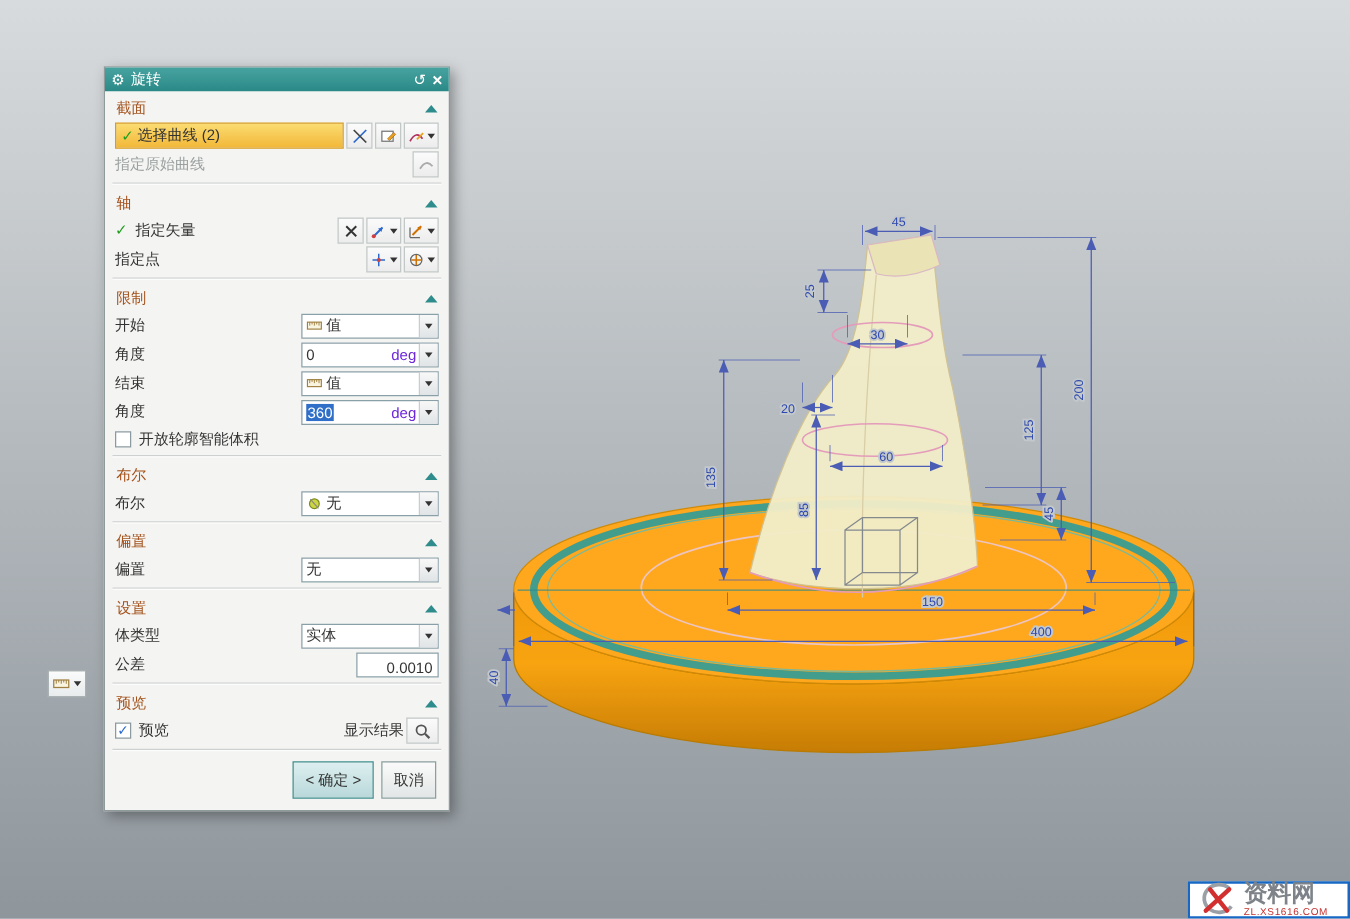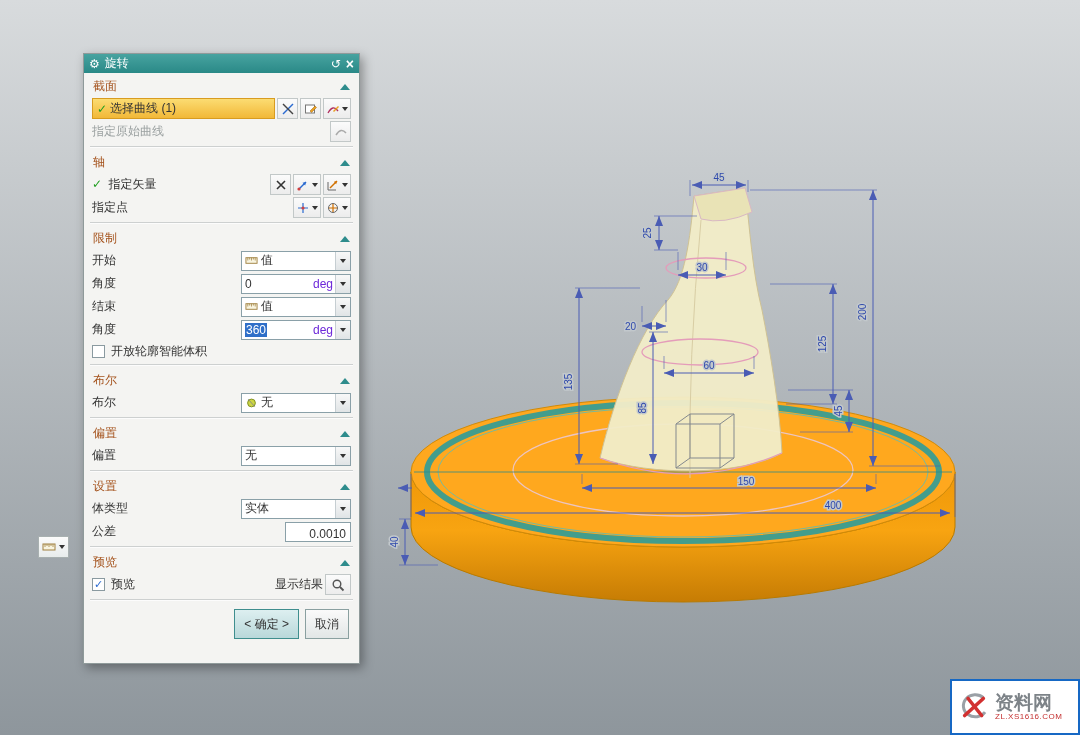--- a/index.html
+++ b/index.html
@@ -9,21 +9,21 @@
   .viewport-svg { position:absolute; left:0; top:0; }
 
   
   .dialog { position:absolute; left:83px; top:53px; width:277px; background:#f4f4f2;
             border:1px solid #8f9a9a; box-shadow:3px 4px 10px rgba(0,0,0,.35); z-index:10; }
   .titlebar { height:19px; background:linear-gradient(#47a3a0,#2a8987); color:#fff;
               display:flex; align-items:center; gap:5px; padding:0 5px; }
   .titlebar .title { font-size:12px; }
   .titlebar .sp { flex:1; }
   .tb-ic { cursor:default; font-size:12px; line-height:1; }
-  .dlg-body { padding:2px 0 20px; }
+  .dlg-body { padding:2px 0 5px; }
   .group-header { display:flex; align-items:center; justify-content:space-between;
                   padding:3px 9px 2px; color:#a4521c; }
   .chev { width:0; height:0; border-left:5px solid transparent; border-right:5px solid transparent;
           border-bottom:6px solid #2e8c8c; }
   .frow { display:flex; align-items:center; height:23px; padding:0 8px; gap:2px; }
   .frow .lbl { flex:1; }
   .lbl-dis { color:#9aa0a0; }
   .sep { border-top:1px solid #cdd0d0; border-bottom:1px solid #fcfcfc; margin:3px 6px; }
   .check { color:#1f9e1f; font-weight:bold; font-size:12px; margin-right:3px; }
 
@@ -54,21 +54,21 @@
   .btn { height:30px; padding:0 9px; display:inline-flex; align-items:center;
          border:1px solid #8aa0a0; background:linear-gradient(#fafafa,#e2e6e6); font-size:12px; }
   .btn.ok { background:linear-gradient(#ddeff0,#b9d8da); border-color:#3f8e8e; }
 
   
   .mini-toolbar { position:absolute; left:38px; top:536px; z-index:11; display:flex; align-items:center;
                   height:22px; padding:0 3px; gap:3px; background:linear-gradient(#fbfbfb,#e8ecec);
                   border:1px solid #a8b0b0; }
 
   
-  .watermark { position:absolute; right:0; bottom:0; width:130px; height:56px; z-index:12;
+  .watermark { position:absolute; right:0; bottom:0; width:130px; height:30px; z-index:12;
                background:#fff; border:2px solid #1668c4; display:flex; align-items:center;
                padding:0 5px; gap:4px; }
   .wm-name { font-size:19px; font-weight:bold; color:#7d8388; line-height:1.05; }
   .wm-url { font-size:8px; color:#c43030; letter-spacing:.5px; }
 
   
   .dims line, .dims path.dl { stroke:#4a5cb4; stroke-width:1; fill:none; }
   .ext line { stroke:#4a5cb4; stroke-width:0.8; opacity:.75; }
   .dim-label { font-size:10px; fill:#2f49ac; paint-order:stroke; stroke:#c2c8cc; stroke-width:3px;
                font-family:"Liberation Sans","DejaVu Sans",sans-serif; }
@@ -192,21 +192,21 @@
 
     <div class="dlg-body">
 
       <div class="group-header">
         <span>截面</span>
         <span class="chev"></span>
       </div>
       <div class="frow">
         <span class="gold">
           <span class="check">✓</span>
-          <span>选择曲线 (1)</span>
+          <span>选择曲线 (2)</span>
         </span>
         <span class="icon-btn">
           <svg width="14" height="14" viewBox="0 0 14 14">
             <path d="M2 12 L12 2" stroke="#2a6ad0" stroke-width="1.4" fill="none"></path>
             <path d="M2 2 L12 12" stroke="#444" stroke-width="1.4" fill="none"></path>
           </svg>
         </span>
         <span class="icon-btn">
           <svg width="14" height="14" viewBox="0 0 14 14">
             <rect x="1.5" y="3" width="9" height="8" fill="#fff" stroke="#777"></rect>

